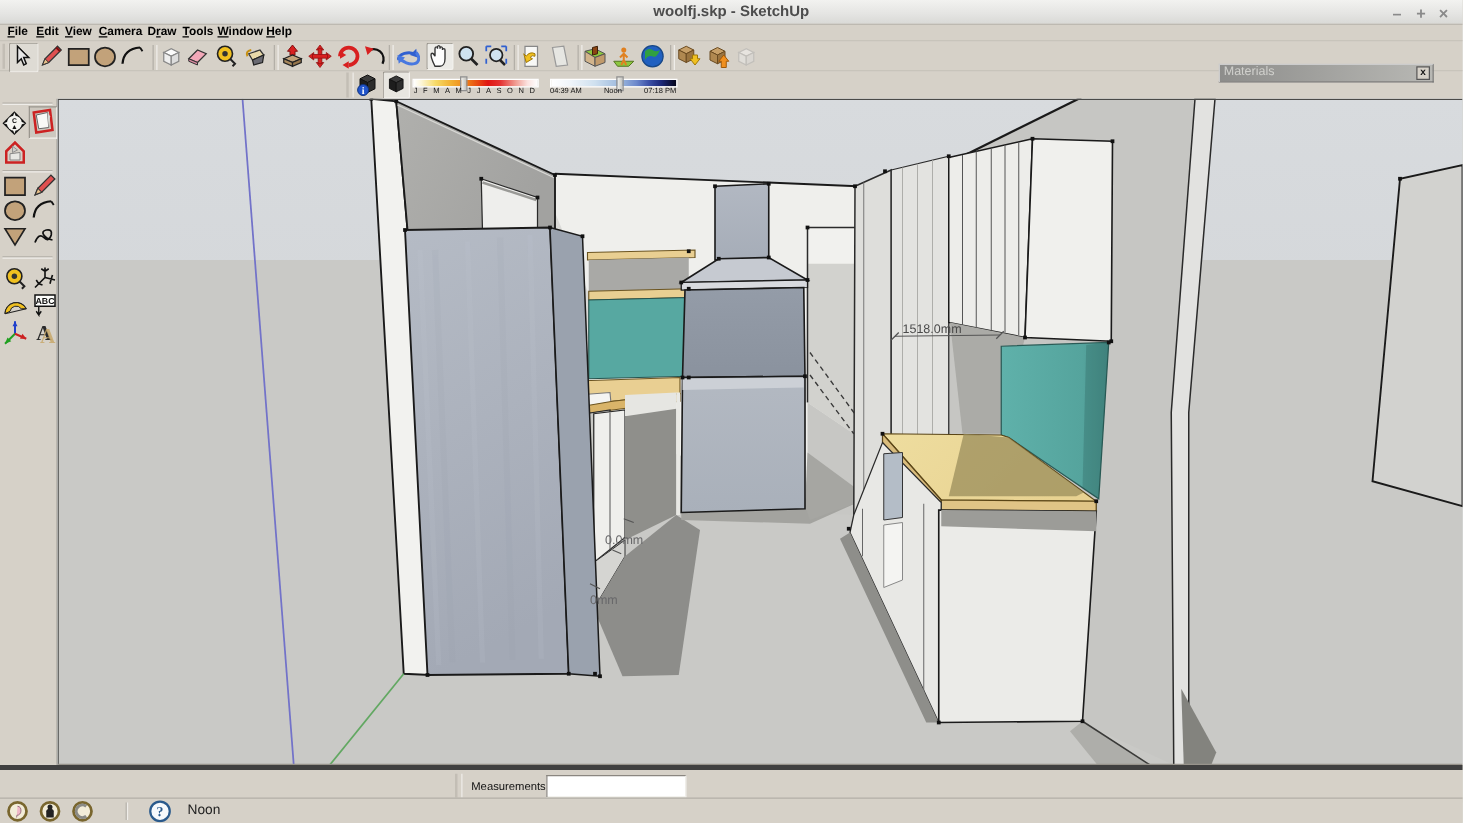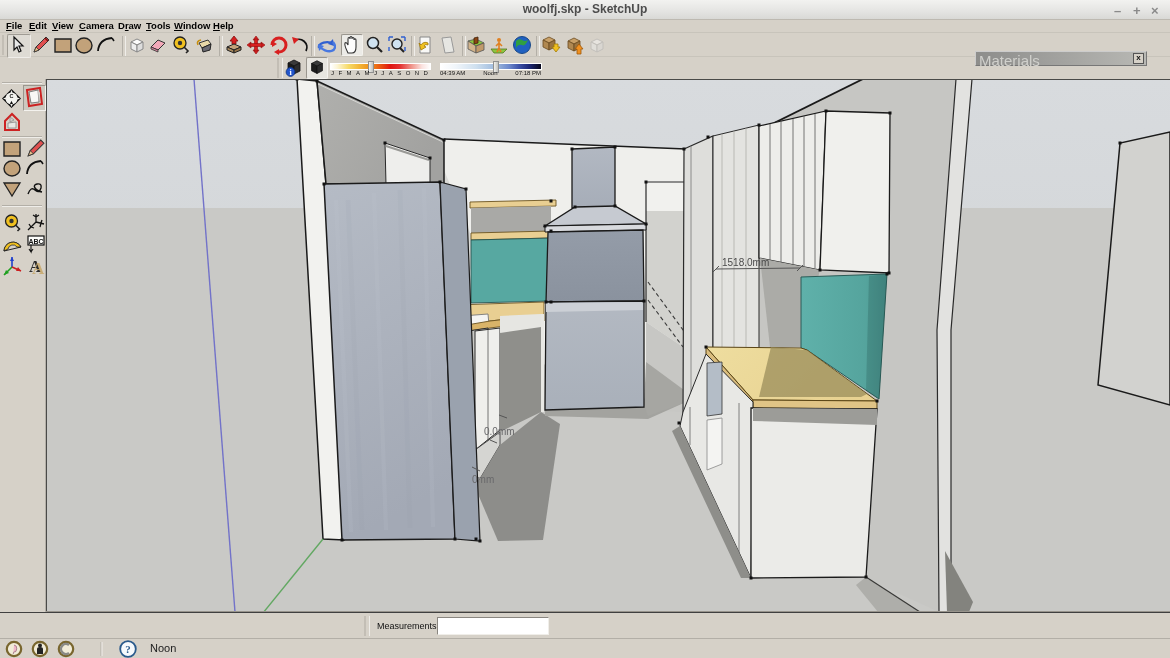--- a/index.html
+++ b/index.html
@@ -18,29 +18,29 @@
 #tb2{left:0;top:57px;width:1170px;height:22px;}
 .tbtn{position:absolute;width:22px;height:22px;}
 .pressed{background:#e8e6e0;border:1px solid;border-color:#9a968e #f4f2ee #f4f2ee #9a968e;border-radius:2px;box-sizing:border-box;}
 .sep{position:absolute;width:2px;height:20px;border-left:1px solid #b3afa7;border-right:1px solid #efede9;}
 .grip{position:absolute;width:3px;height:20px;border-left:2px solid #c3beb5;border-right:1px solid #eeece8;}
 
 #sidebar{left:0;top:79px;width:45px;height:533px;background:#d6d1c8;border-right:1px solid #b3afa7;}
 
 #vp{left:46px;top:79px;width:1124px;height:533px;background:#d0d3d5;}
 
-#mbar{left:0;top:612px;width:1170px;height:26px;background:#d6d1c8;border-top:1px solid #404040;}
+#mbar{left:0;top:612px;width:1170px;height:26px;background:#d6d1c8;border-top:4px solid #404040;}
 #mbar .lbl{left:377px;top:8px;font-size:9px;color:#111;}
 #mbar .box{left:437px;top:4px;width:110px;height:16px;background:#fff;border:1px solid;border-color:#8a8680 #f0eee9 #f0eee9 #8a8680;}
 
 #sbar{left:0;top:638px;width:1170px;height:20px;background:#d6d1c8;border-top:1px solid #b3afa7;}
 #sbar .ready{left:150px;top:3px;font-size:11px;color:#222;}
 
 #mats{left:975px;top:51px;width:170px;height:13px;background:linear-gradient(90deg,#8d8d8b,#b8b8b4);border:1px solid #777;border-top-color:#ccc;border-left-color:#ccc;}
-#mats .mt{left:3px;top:0px;font-size:15px;color:#d0d0cc;}
+#mats .mt{left:3px;top:0px;font-size:10px;color:#d0d0cc;}
 #mats .mx{left:157px;top:1px;width:9px;height:9px;background:#d6d1c8;border:1px solid #555;font-size:8px;line-height:8px;text-align:center;color:#111;font-weight:bold;}
 </style></head>
 <body>
 <div id="app">
 <div id="menubar" class="abs">
 <span class="mi" style="left:6px;"><span class="und">F</span>ile</span>
 <span class="mi" style="left:29px;"><span class="und">E</span>dit</span>
 <span class="mi" style="left:52px;"><span class="und">V</span>iew</span>
 <span class="mi" style="left:79px;"><span class="und">C</span>amera</span>
 <span class="mi" style="left:118px;">D<span class="und">r</span>aw</span>

